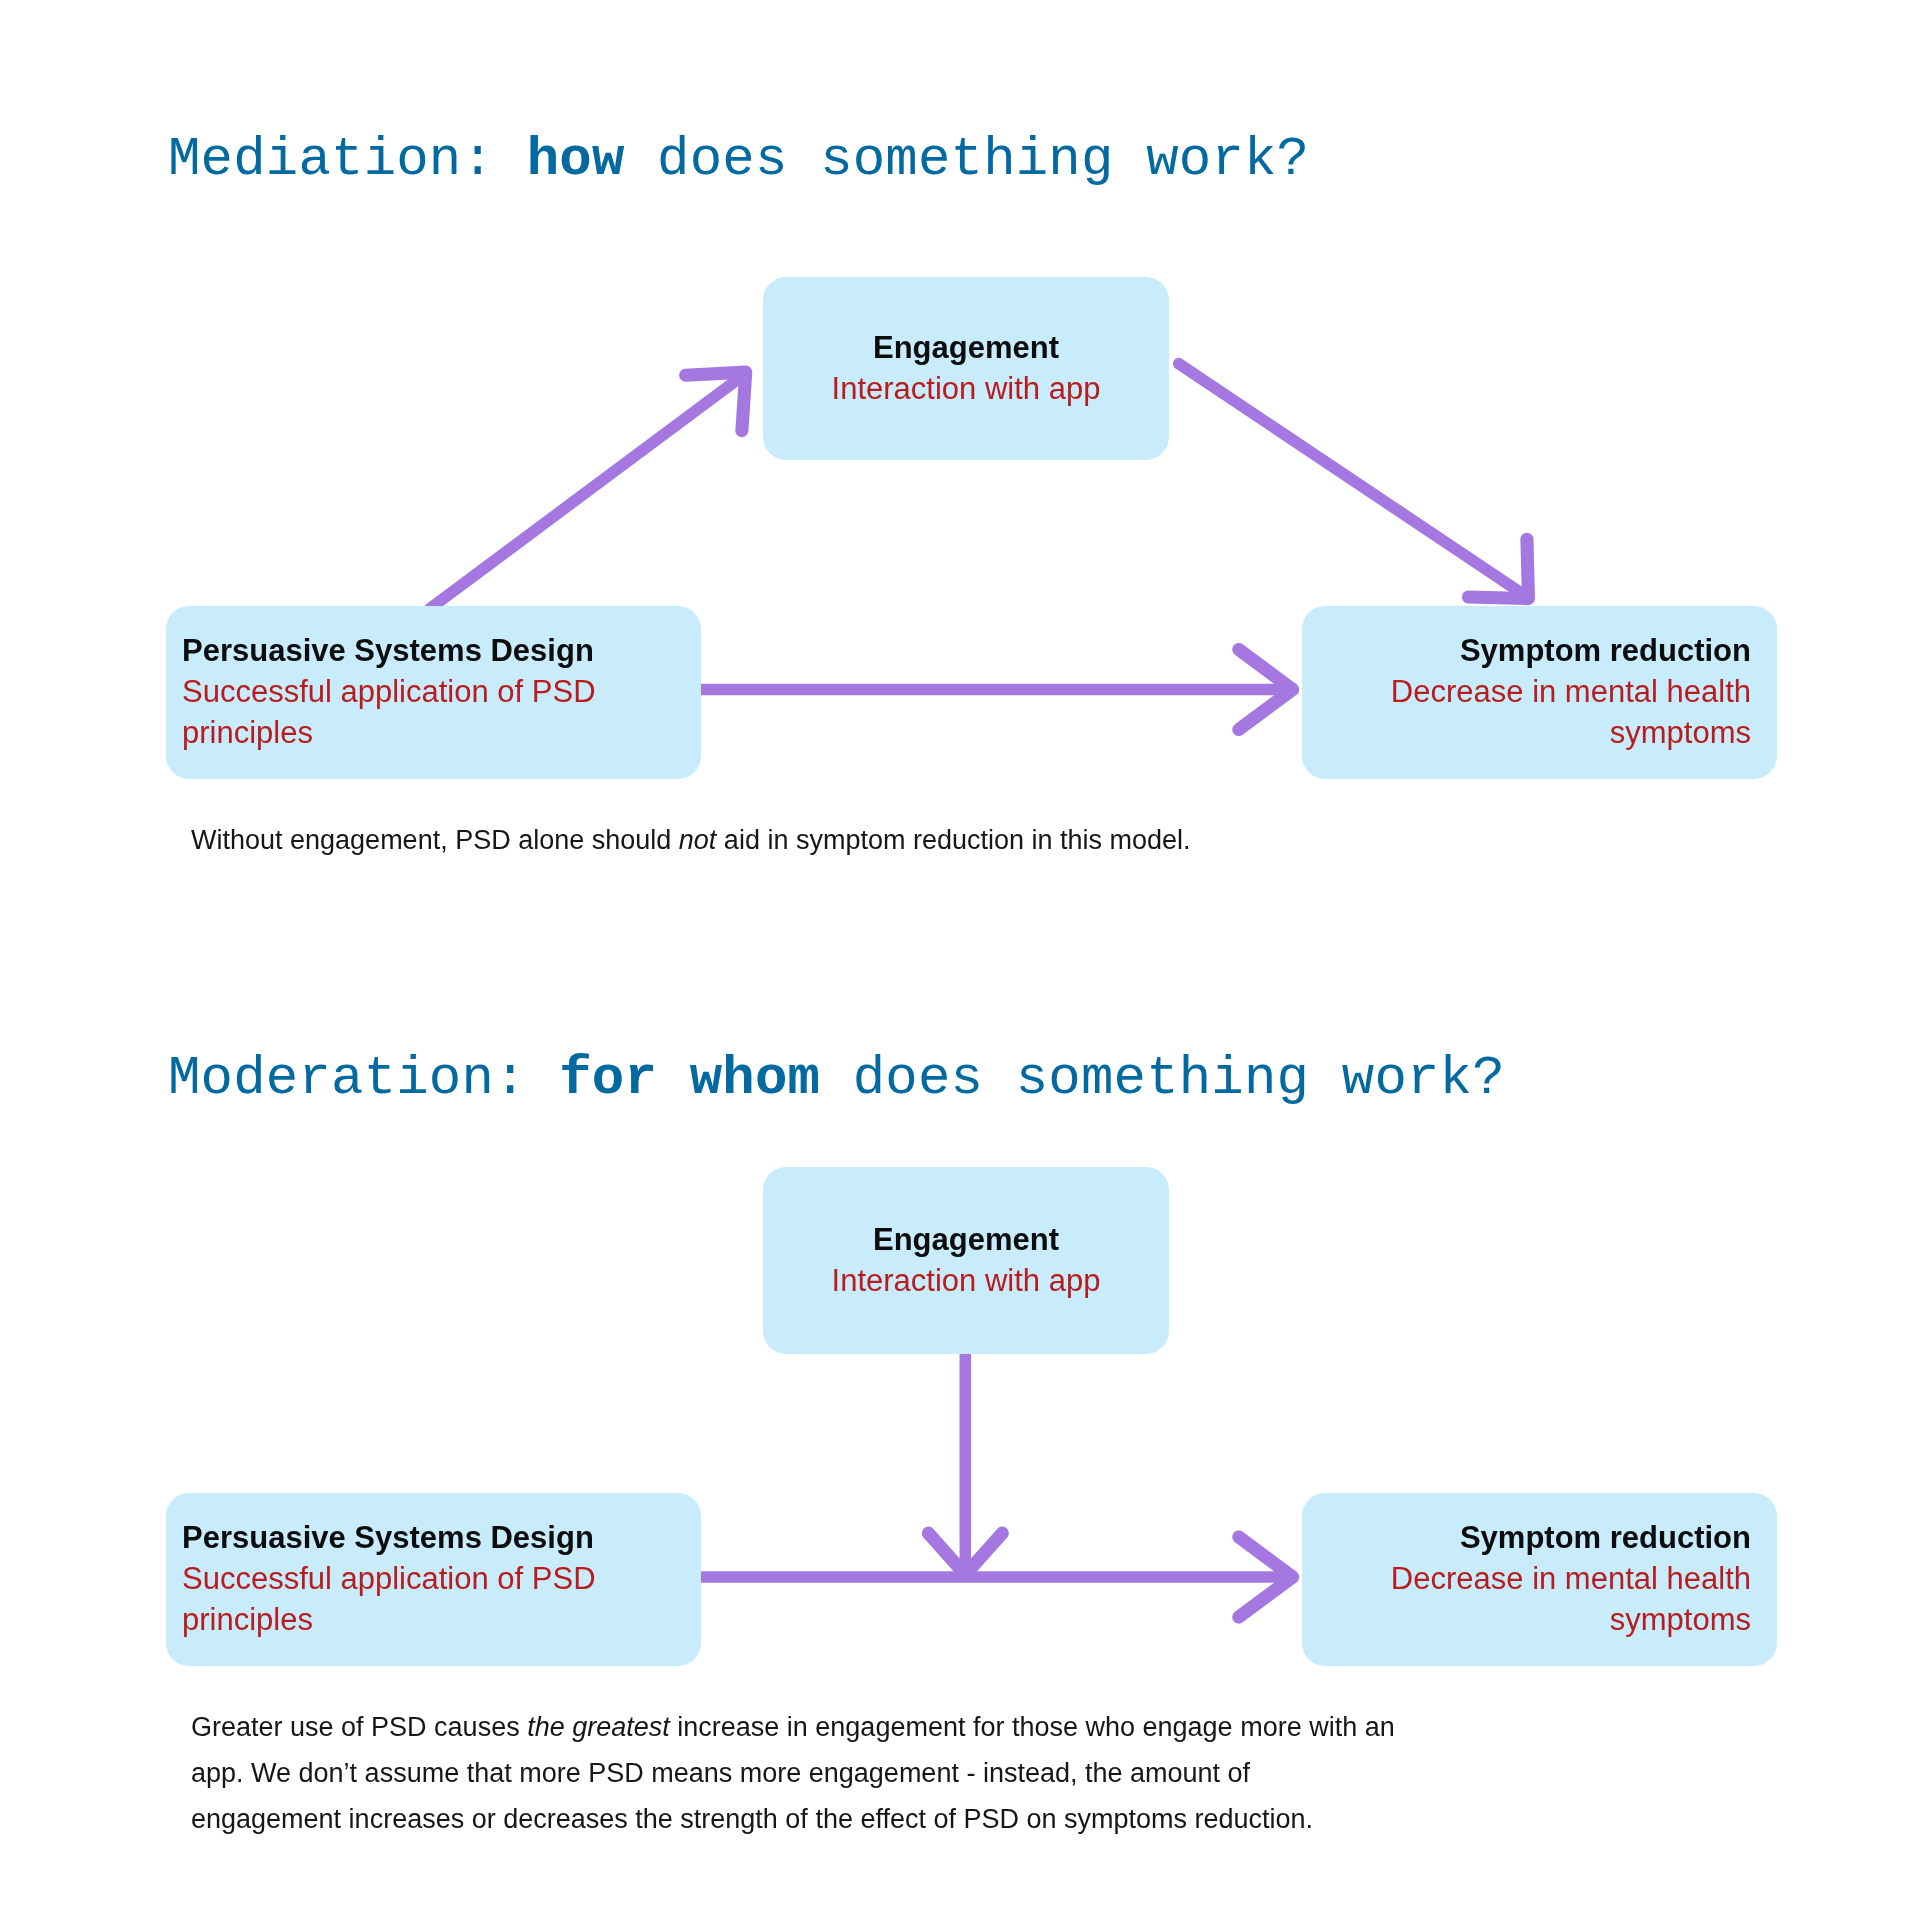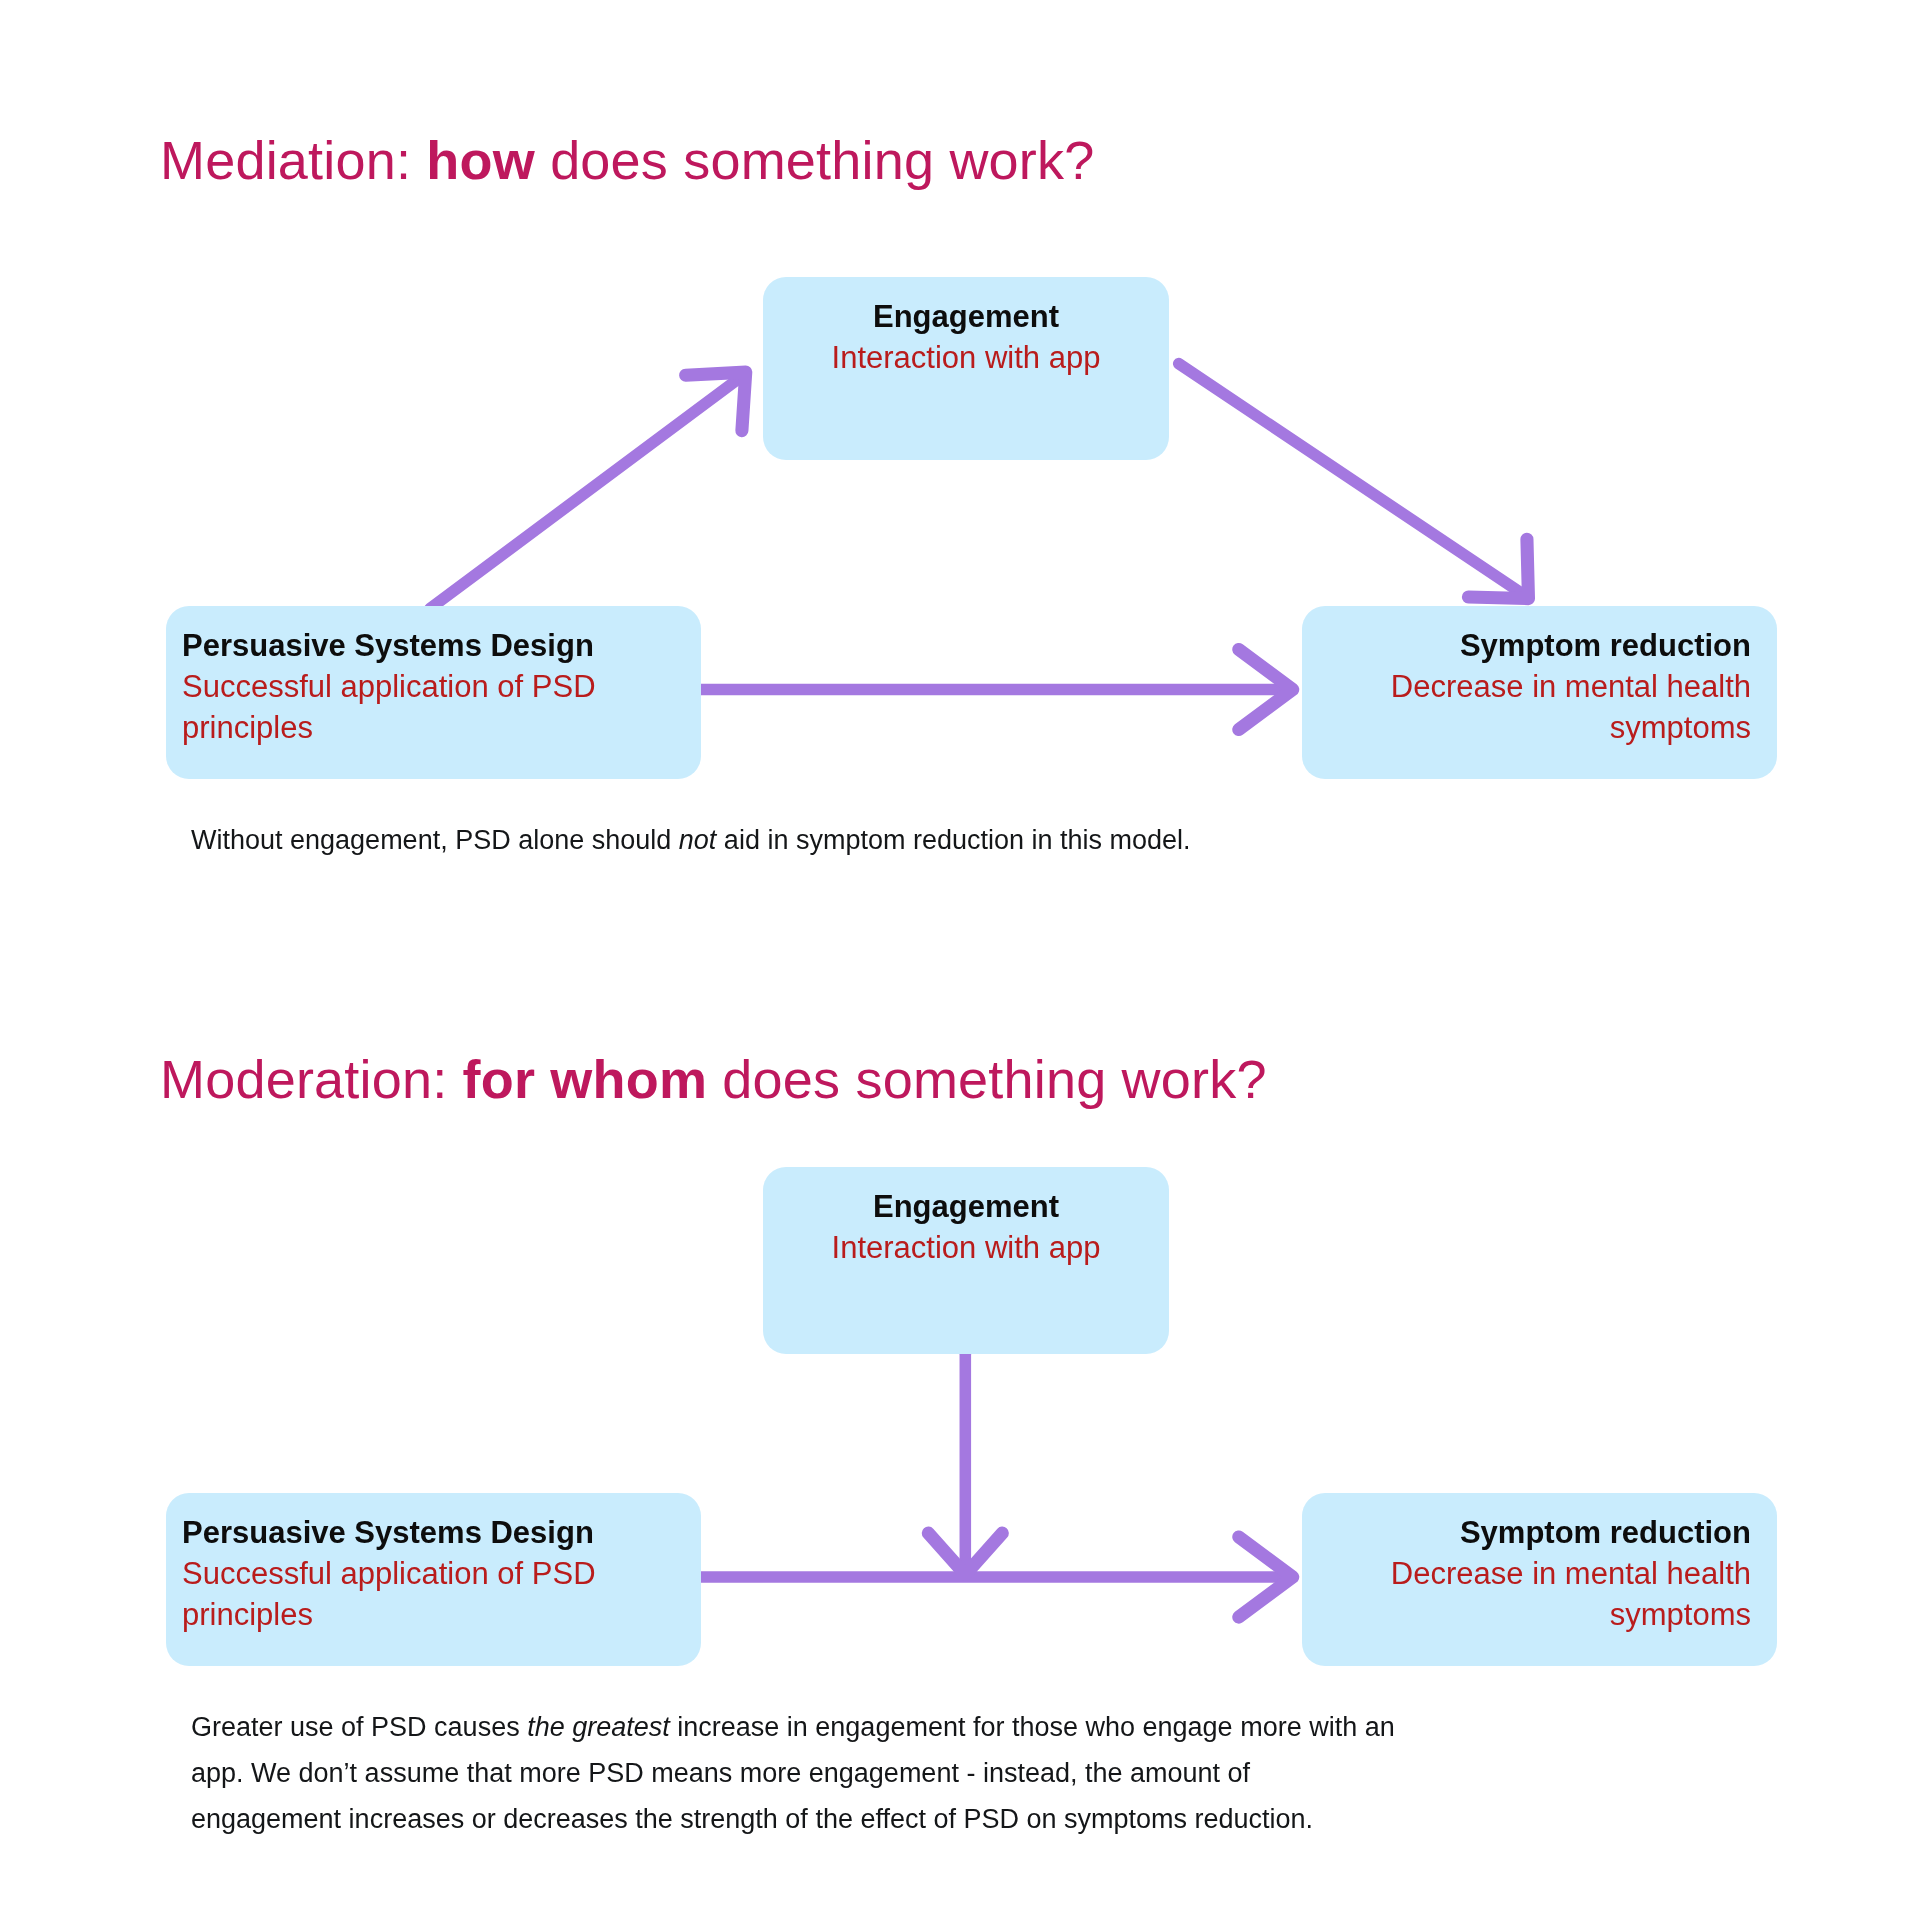--- a/index.html
+++ b/index.html
@@ -8,37 +8,38 @@
     background:#ffffff;
     font-family:"Liberation Sans", sans-serif;
     position:relative;
     overflow:hidden;
   }
   .page{position:absolute;inset:0;}
 
   
   .section-title{
     position:absolute;
-    font-family:Liberation Sans, sans-serif;
+    font-family:Liberation Mono, monospace;
     font-size:54px;
     font-weight:400;
-    color:#be185d;
+    color:#0369a1;
     white-space:nowrap;
     letter-spacing:0.2px;
+    margin-left:8px;
   }
   .section-title b{font-weight:700;}
 
   .node{
     position:absolute;
     background:#c9ecfd;
     border-radius:23px;
     box-sizing:border-box;
     display:flex;
     flex-direction:column;
-    justify-content:flex-start;
+    justify-content:center;
     padding:20px 26px;
     z-index:3;
   }
   .node .node-title{
     font-size:31px;
     font-weight:700;
     color:#0d0d0d;
     line-height:1.32;
   }
   .node .node-desc{

